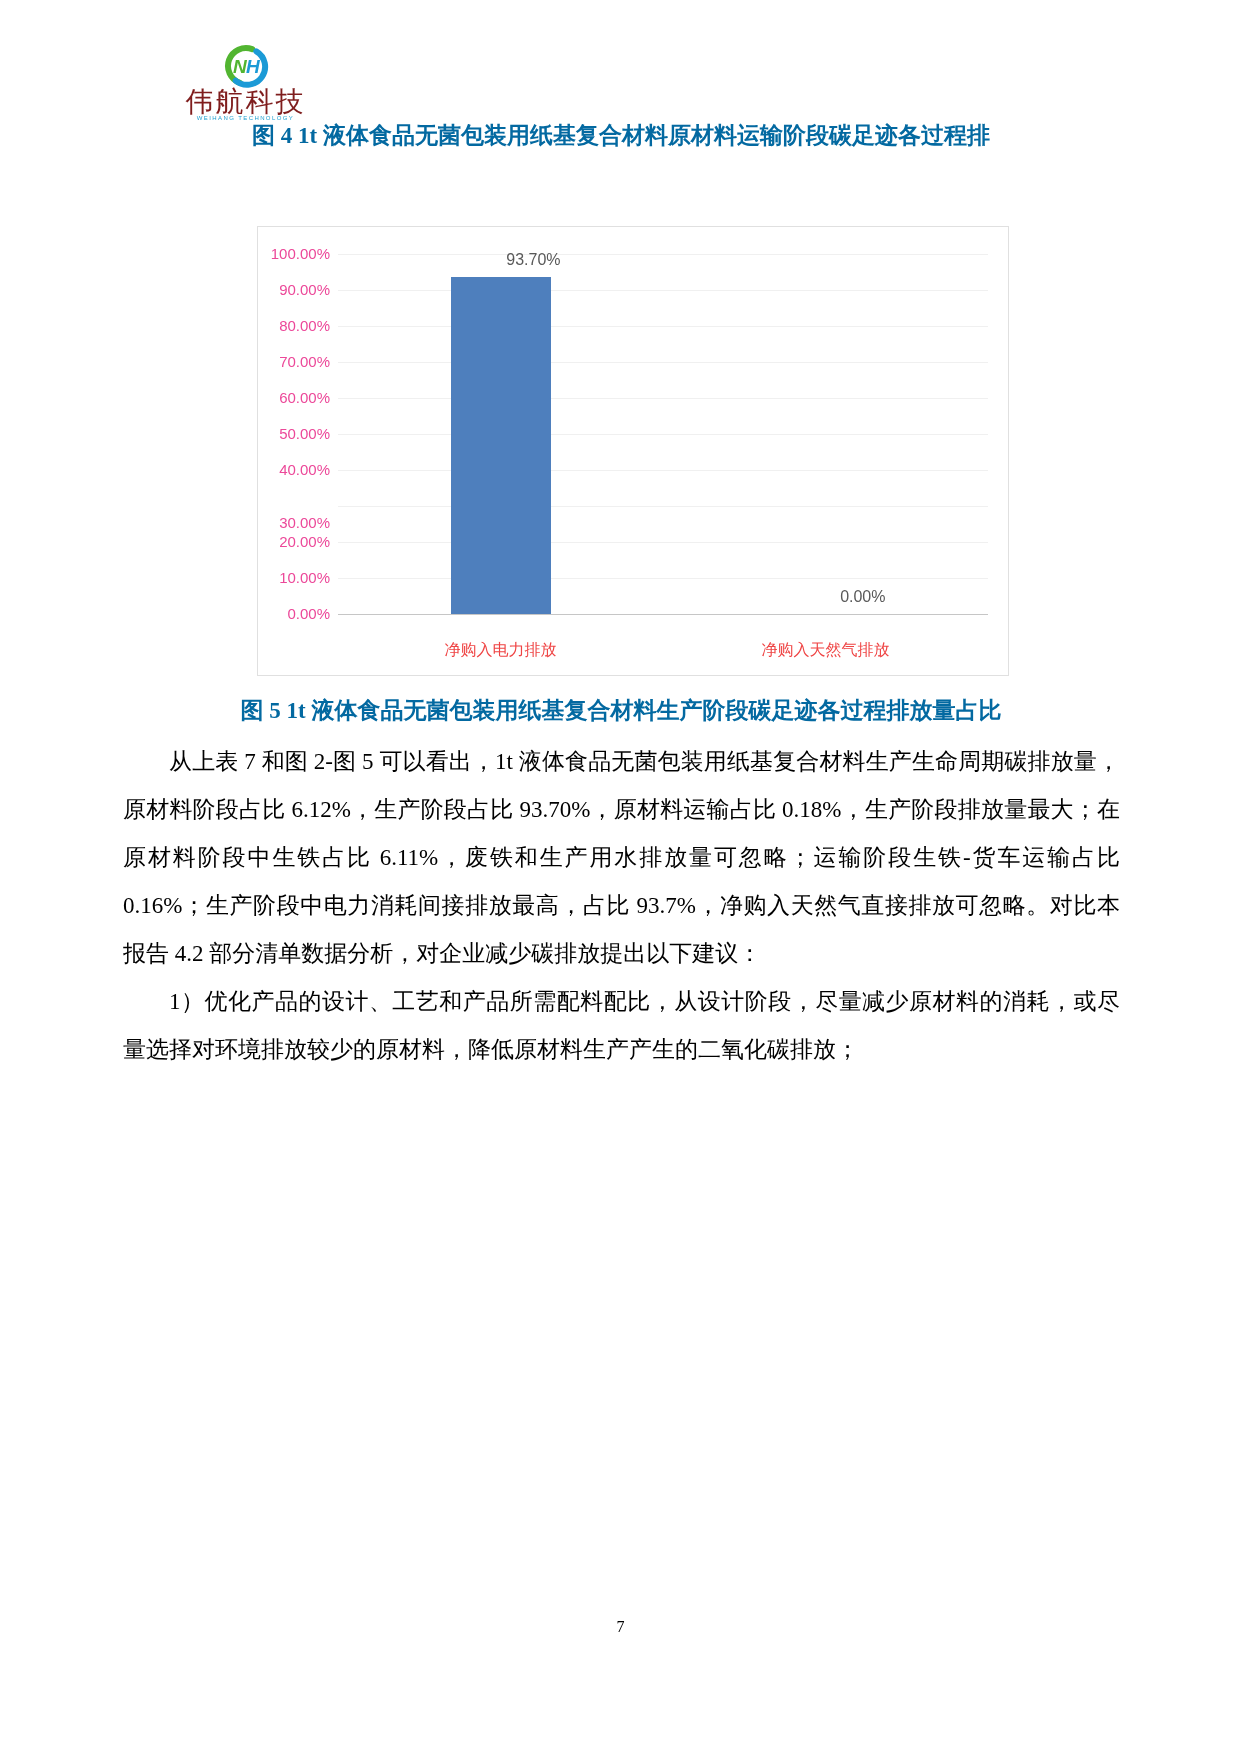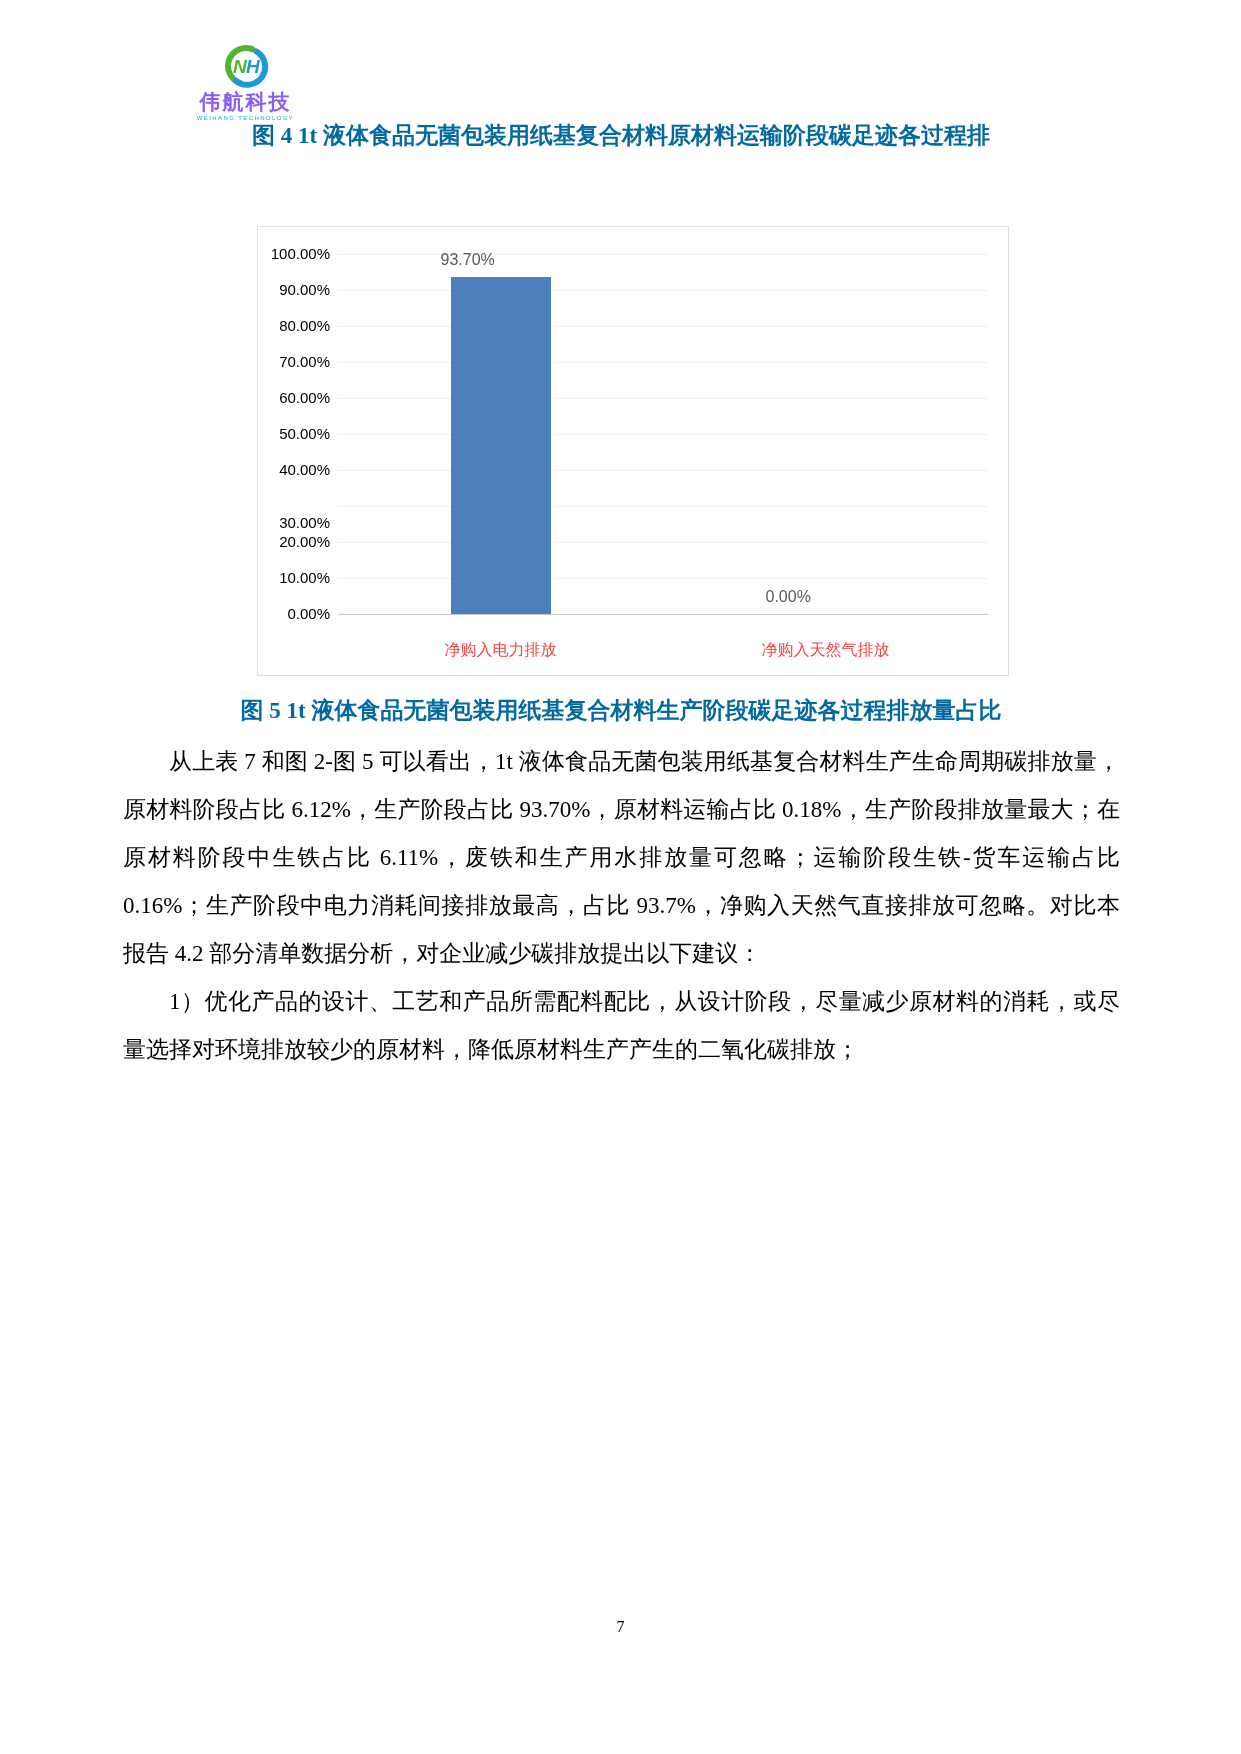--- a/index.html
+++ b/index.html
@@ -13,46 +13,46 @@
     color: #000;
   }
 
   
   .logo {
     position: absolute; left: 183px; top: 42px; width: 125px;
     text-align: center;
     font-family: "Liberation Sans", "DejaVu Sans", sans-serif;
   }
   .logo-icon svg { width: 48px; height: 48px; display: block; margin: 0 auto; }
-  .logo-name { font-size: 21px; font-weight: bold; color: #8b5cf6; letter-spacing: 2px; line-height: 24px; }
+  .logo-name { font-size: 28px; font-weight: normal; color: #7f1d1d; letter-spacing: 2px; line-height: 24px; }
   .logo-sub { font-size: 6px; color: #1f9fd0; letter-spacing: 1.4px; margin-top: 1px; }
 
   
   .fig-caption {
     position: absolute; left: 123px; width: 996px;
     text-align: center; font-weight: bold; font-size: 23px; color: #0369a1;
     font-family: "Liberation Serif", "DejaVu Serif", serif;
   }
   #fig4-caption { top: 110px; line-height: 52px; }
   #fig5-caption { top: 694px; line-height: 34px; }
 
   
   .chart {
     position: absolute; left: 257px; top: 226px; width: 752px; height: 450px;
     border: 1px solid #e0e0e0; background: #ffffff;
     font-family: "Liberation Sans", "DejaVu Sans", sans-serif;
   }
   .ytick {
     position: absolute; left: 0; width: 72px; text-align: right;
-    font-size: 15px; color: #000000; height: 20px; line-height: 20px;
+    font-size: 15px; color: #ec4899; height: 20px; line-height: 20px;
   }
   .gridline { position: absolute; height: 1px; }
   .bar { position: absolute; }
   .bar-label {
-    position: absolute; text-align: left;
+    position: absolute; text-align: right;
     font-size: 16px; color: #595959; height: 22px; line-height: 22px;
   }
   .cat-label {
     position: absolute; top: 412px; text-align: center;
     font-size: 16px; color: #ef4444; height: 22px; line-height: 22px;
   }
 
   
   .body-text { position: absolute; left: 123px; top: 738px; width: 997px; }
   .body-text p {

